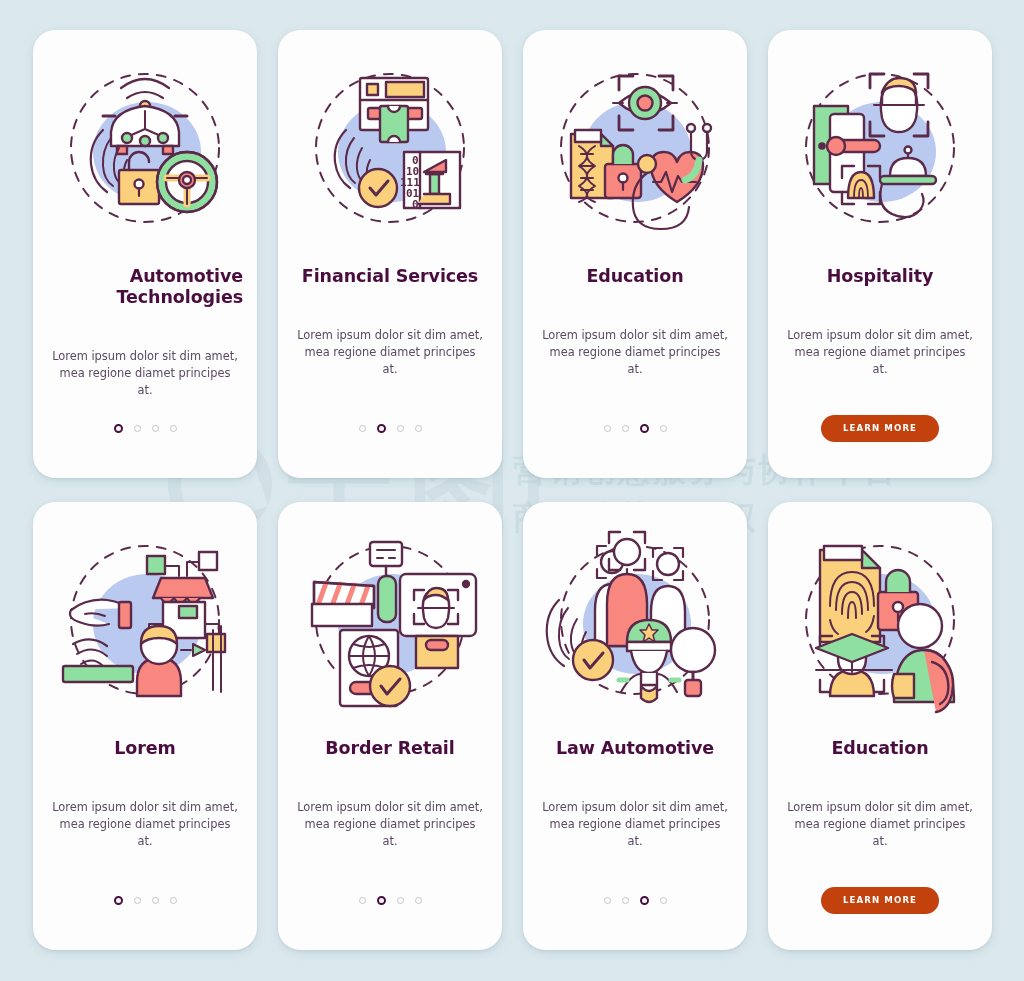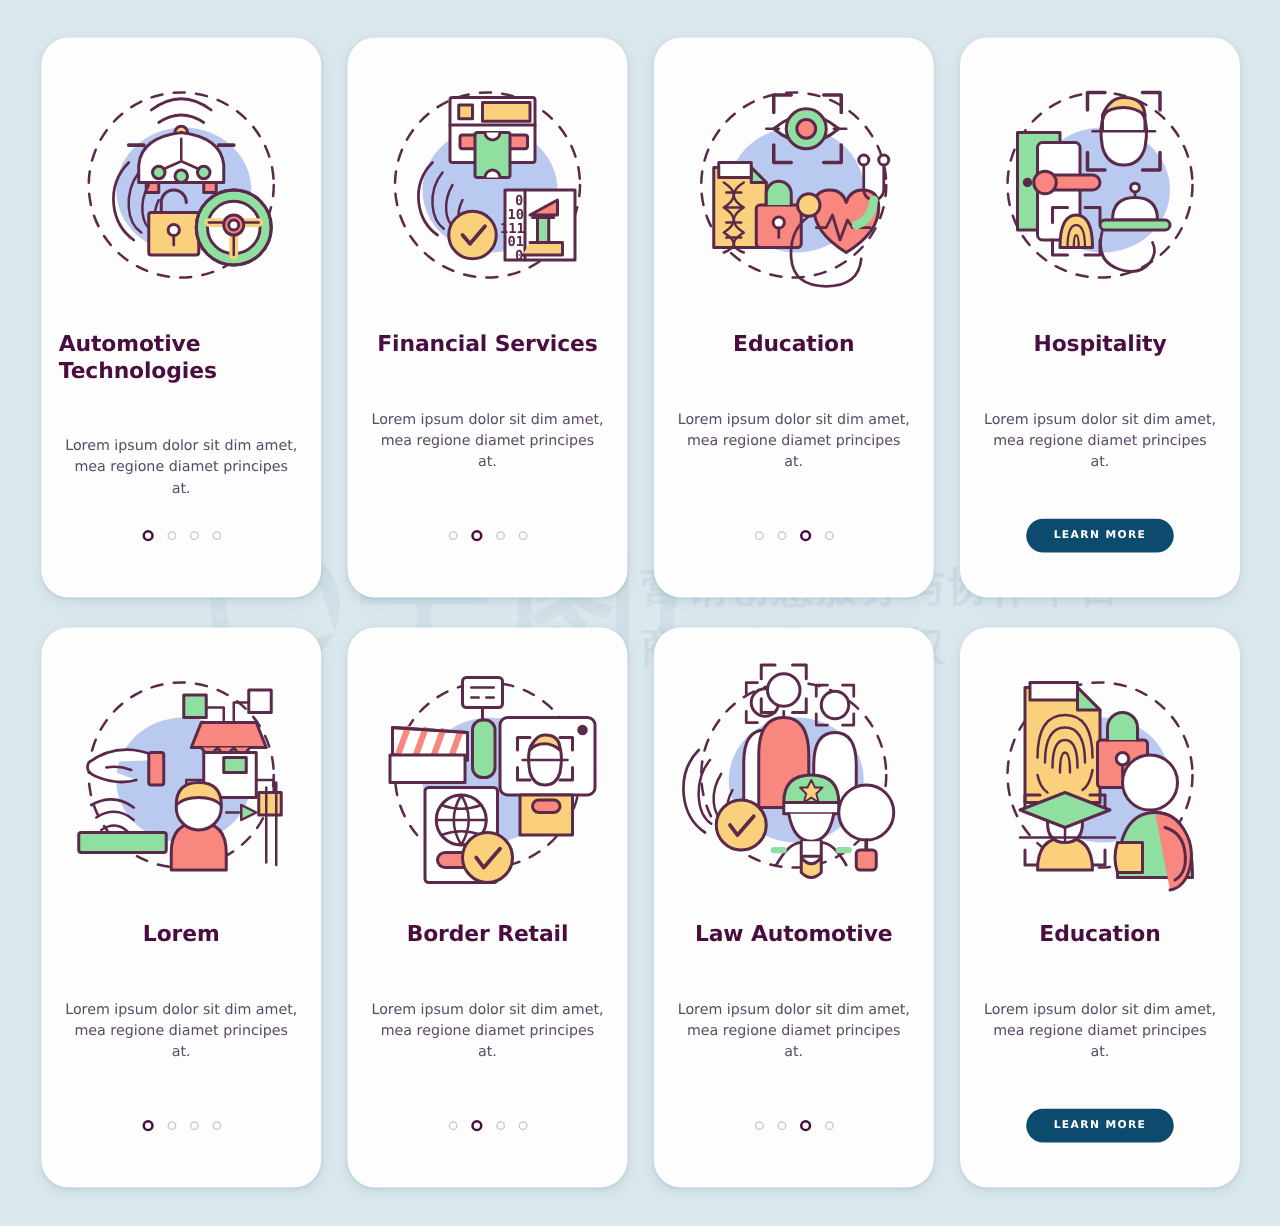--- a/index.html
+++ b/index.html
@@ -91,21 +91,21 @@
     display: flex; align-items: center; justify-content: center;
   }
   .illus svg { width: 188px; height: 196px; display:block; }
 
   .card-title {
     font-family: "DejaVu Sans", sans-serif;
     font-weight: 700;
     font-size: 17.5px;
     line-height: 21px;
     color: #4a0d3f;
-    text-align: left;
+    text-align: right;
     margin-top: 22px;
     letter-spacing: -0.1px;
   }
   .card-desc {
     font-family: "DejaVu Sans", sans-serif;
     font-size: 11.4px;
     line-height: 17px;
     color: #5b4a63;
     text-align: center;
     margin-top: 40px;
@@ -124,21 +124,21 @@
     width: 7px; height: 7px; border-radius: 50%;
     border: 1.3px solid #c9c2cc;
     background: transparent;
   }
   .dot.active {
     width: 9px; height: 9px;
     border: 2.6px solid #4a0d3f;
     background: #fdfdfd;
   }
   .learn-btn {
-    background: #0c4a6e;
+    background: #c2410c;
     color: #ffffff;
     border: none;
     border-radius: 18px;
     height: 27px;
     padding: 0 22px;
     font-family: "DejaVu Sans", sans-serif;
     font-weight: 700;
     font-size: 8.6px;
     letter-spacing: 1.1px;
     cursor: pointer;

